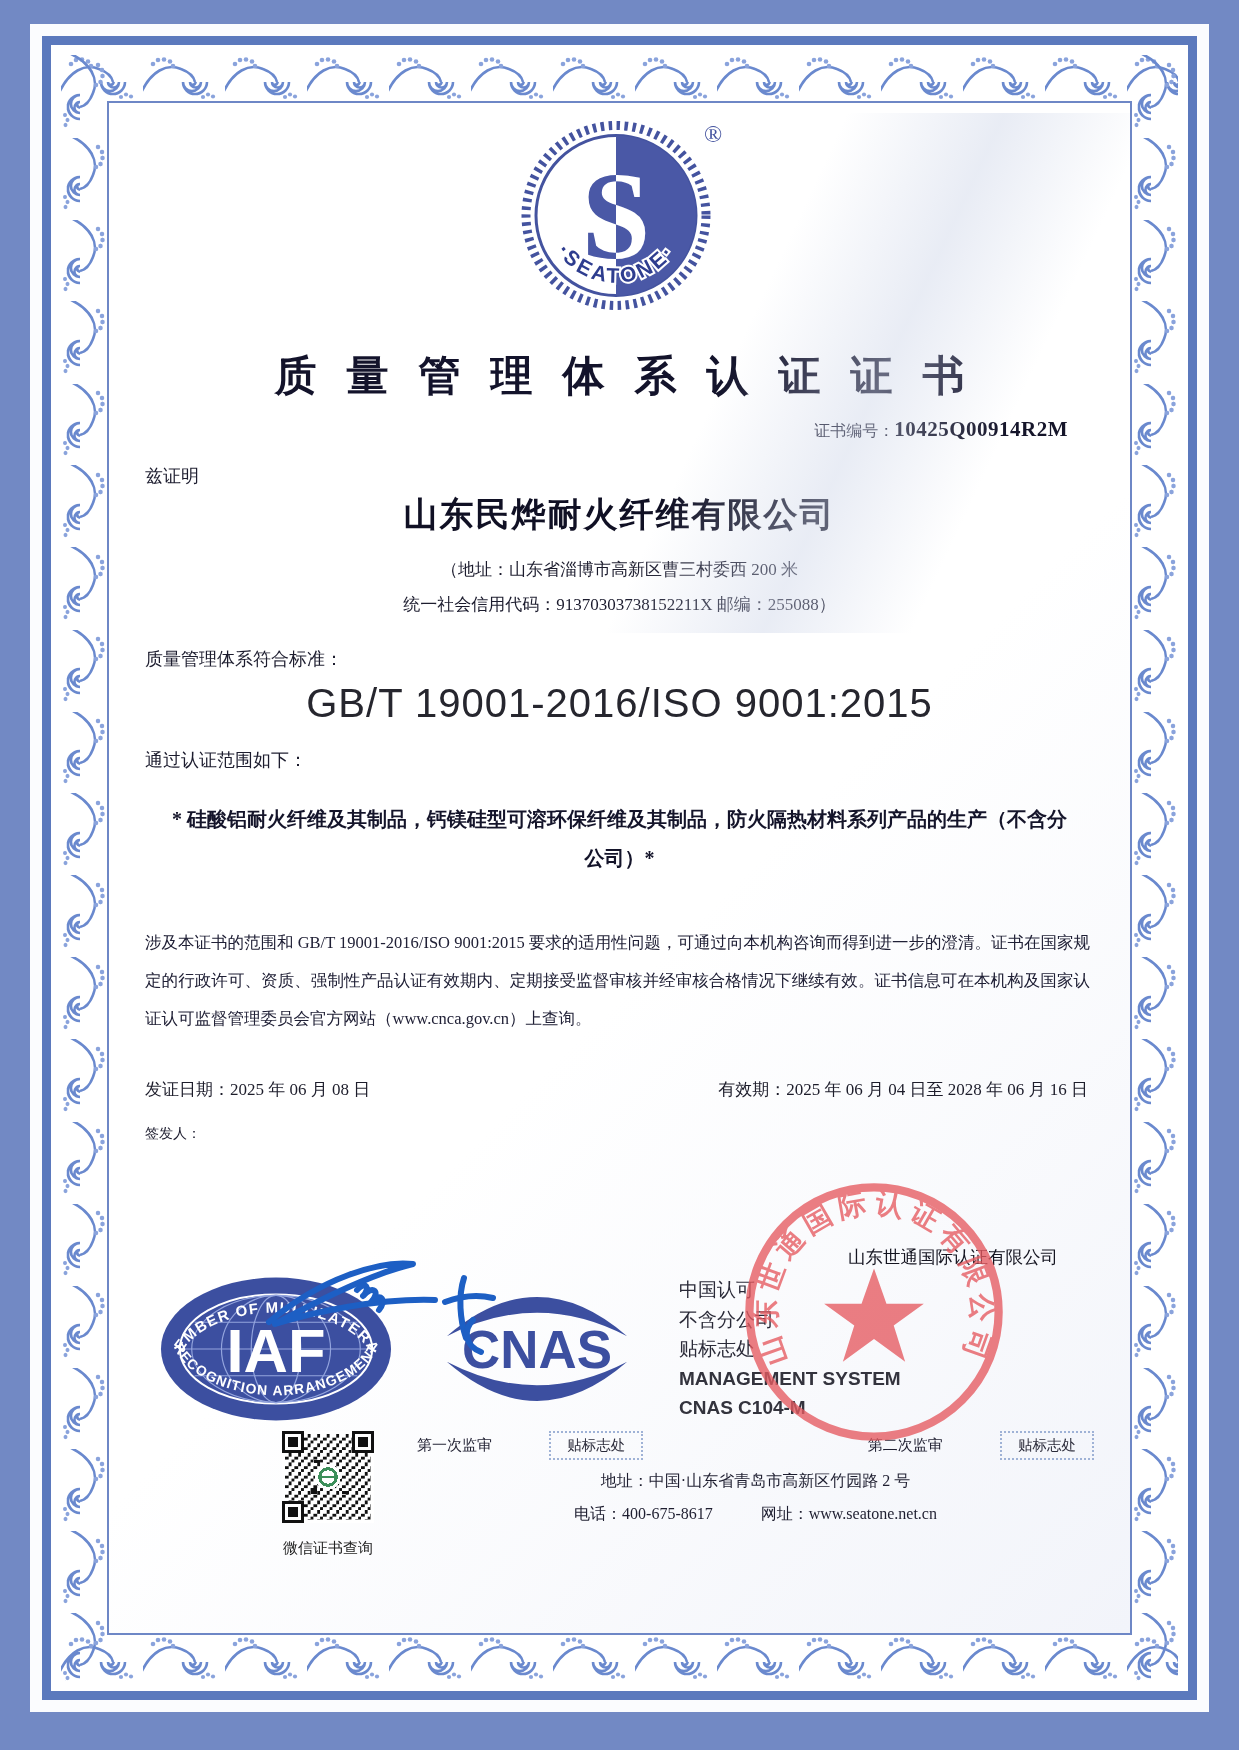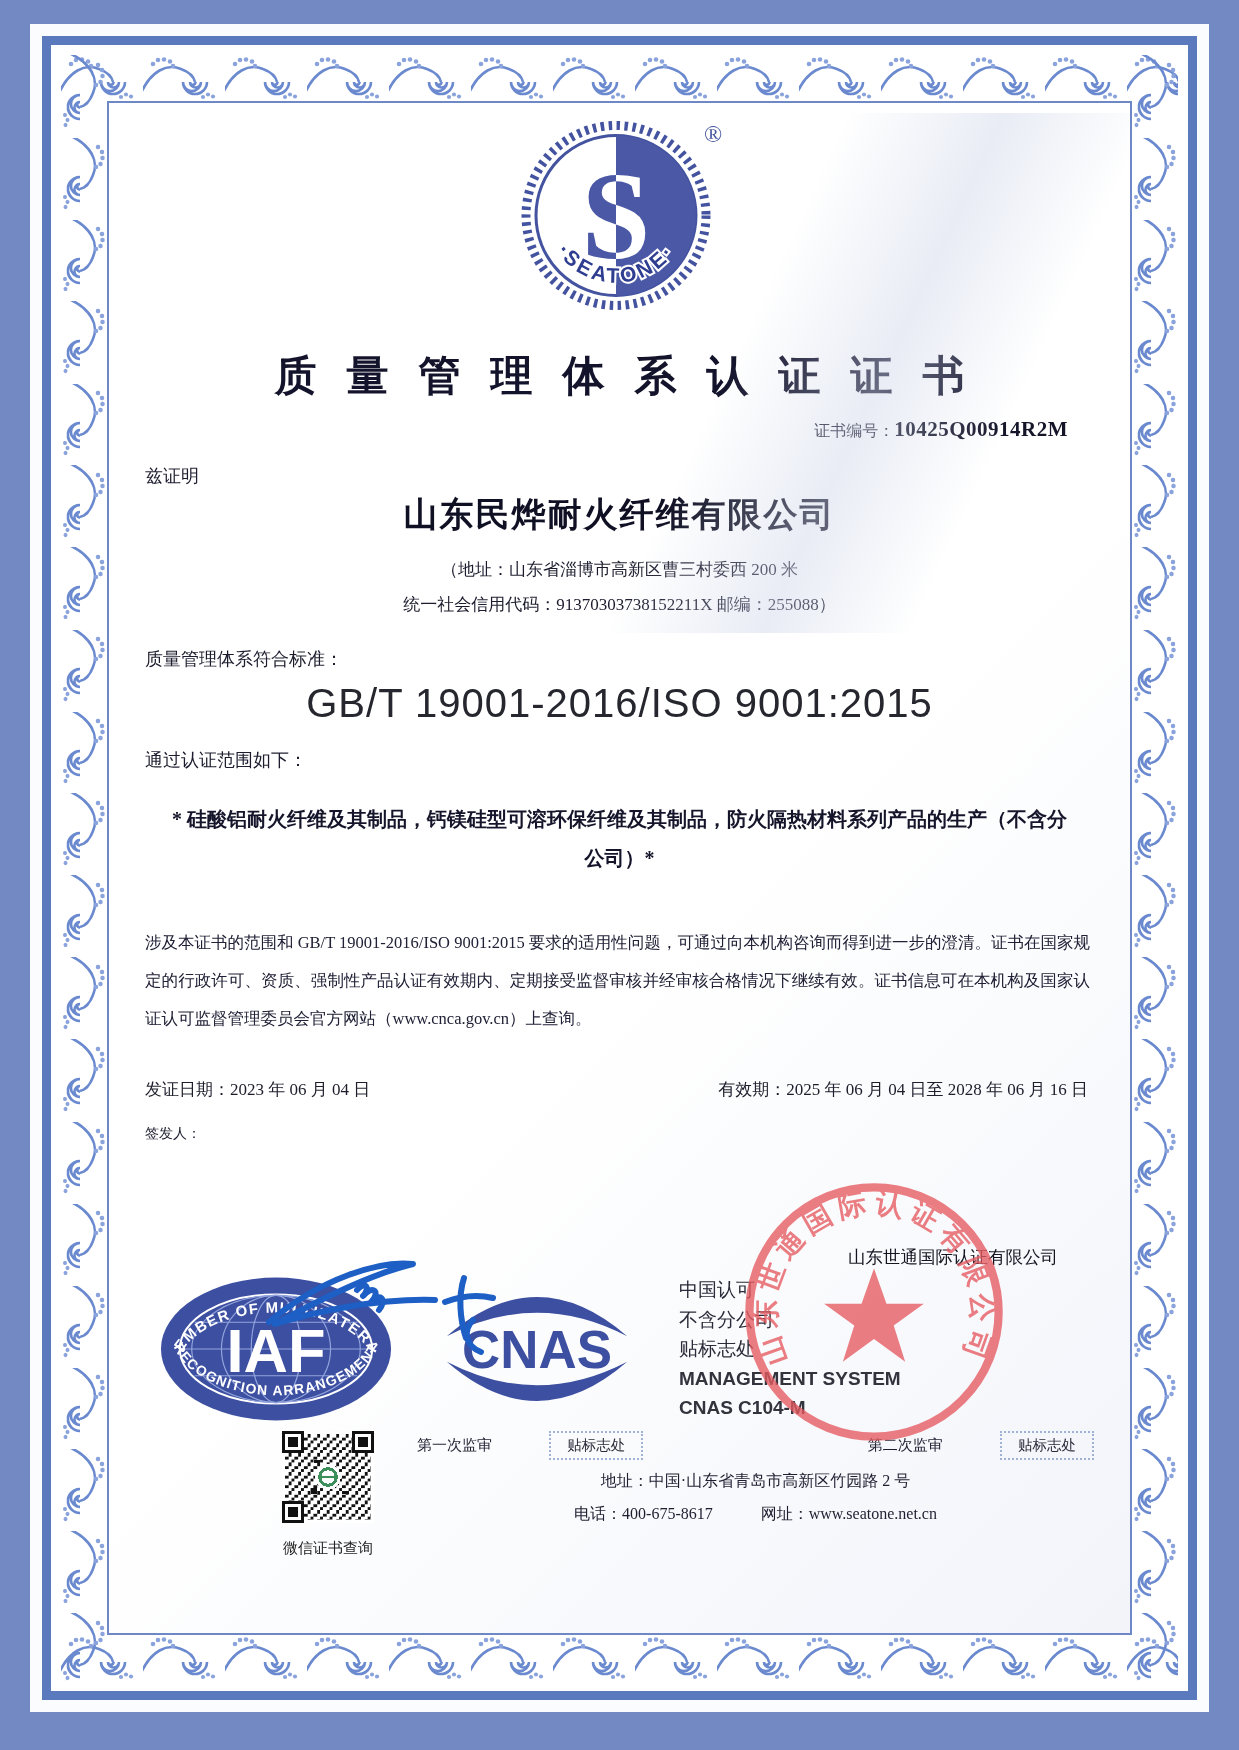--- a/index.html
+++ b/index.html
@@ -137,21 +137,21 @@
         <div class="lbl std-label">质量管理体系符合标准：</div>
         <div class="standard">GB/T 19001-2016/ISO 9001:2015</div>
 
         <div class="lbl scope-label">通过认证范围如下：</div>
         <div class="scope">* 硅酸铝耐火纤维及其制品，钙镁硅型可溶环保纤维及其制品，防火隔热材料系列产品的生产（不含分公司）*</div>
 
         <div class="disclaimer">涉及本证书的范围和 GB/T 19001-2016/ISO 9001:2015 要求的适用性问题，可通过向本机构咨询而得到进一步的澄清。证书在国家规定的行政许可、资质、强制性产品认证有效期内、定期接受监督审核并经审核合格情况下继续有效。证书信息可在本机构及国家认证认可监督管理委员会官方网站（www.cnca.gov.cn）上查询。</div>
 
         <div class="dates-row">
           <div>
-            <span>发证日期：</span><span>2023 年 06 月 04 日</span>
+            <span>发证日期：</span><span>2025 年 06 月 08 日</span>
           </div>
           <div>
             <span>有效期：</span><span>2025 年 06 月 04 日至 2028 年 06 月 16 日</span>
           </div>
         </div>
 
         <div class="signer lbl">签发人：</div>
 
         <svg class="signature" width="270" height="115" viewBox="0 0 270 115">
           <g fill="none" stroke="#1d5fc4" stroke-width="6" stroke-linecap="round" stroke-linejoin="round">

